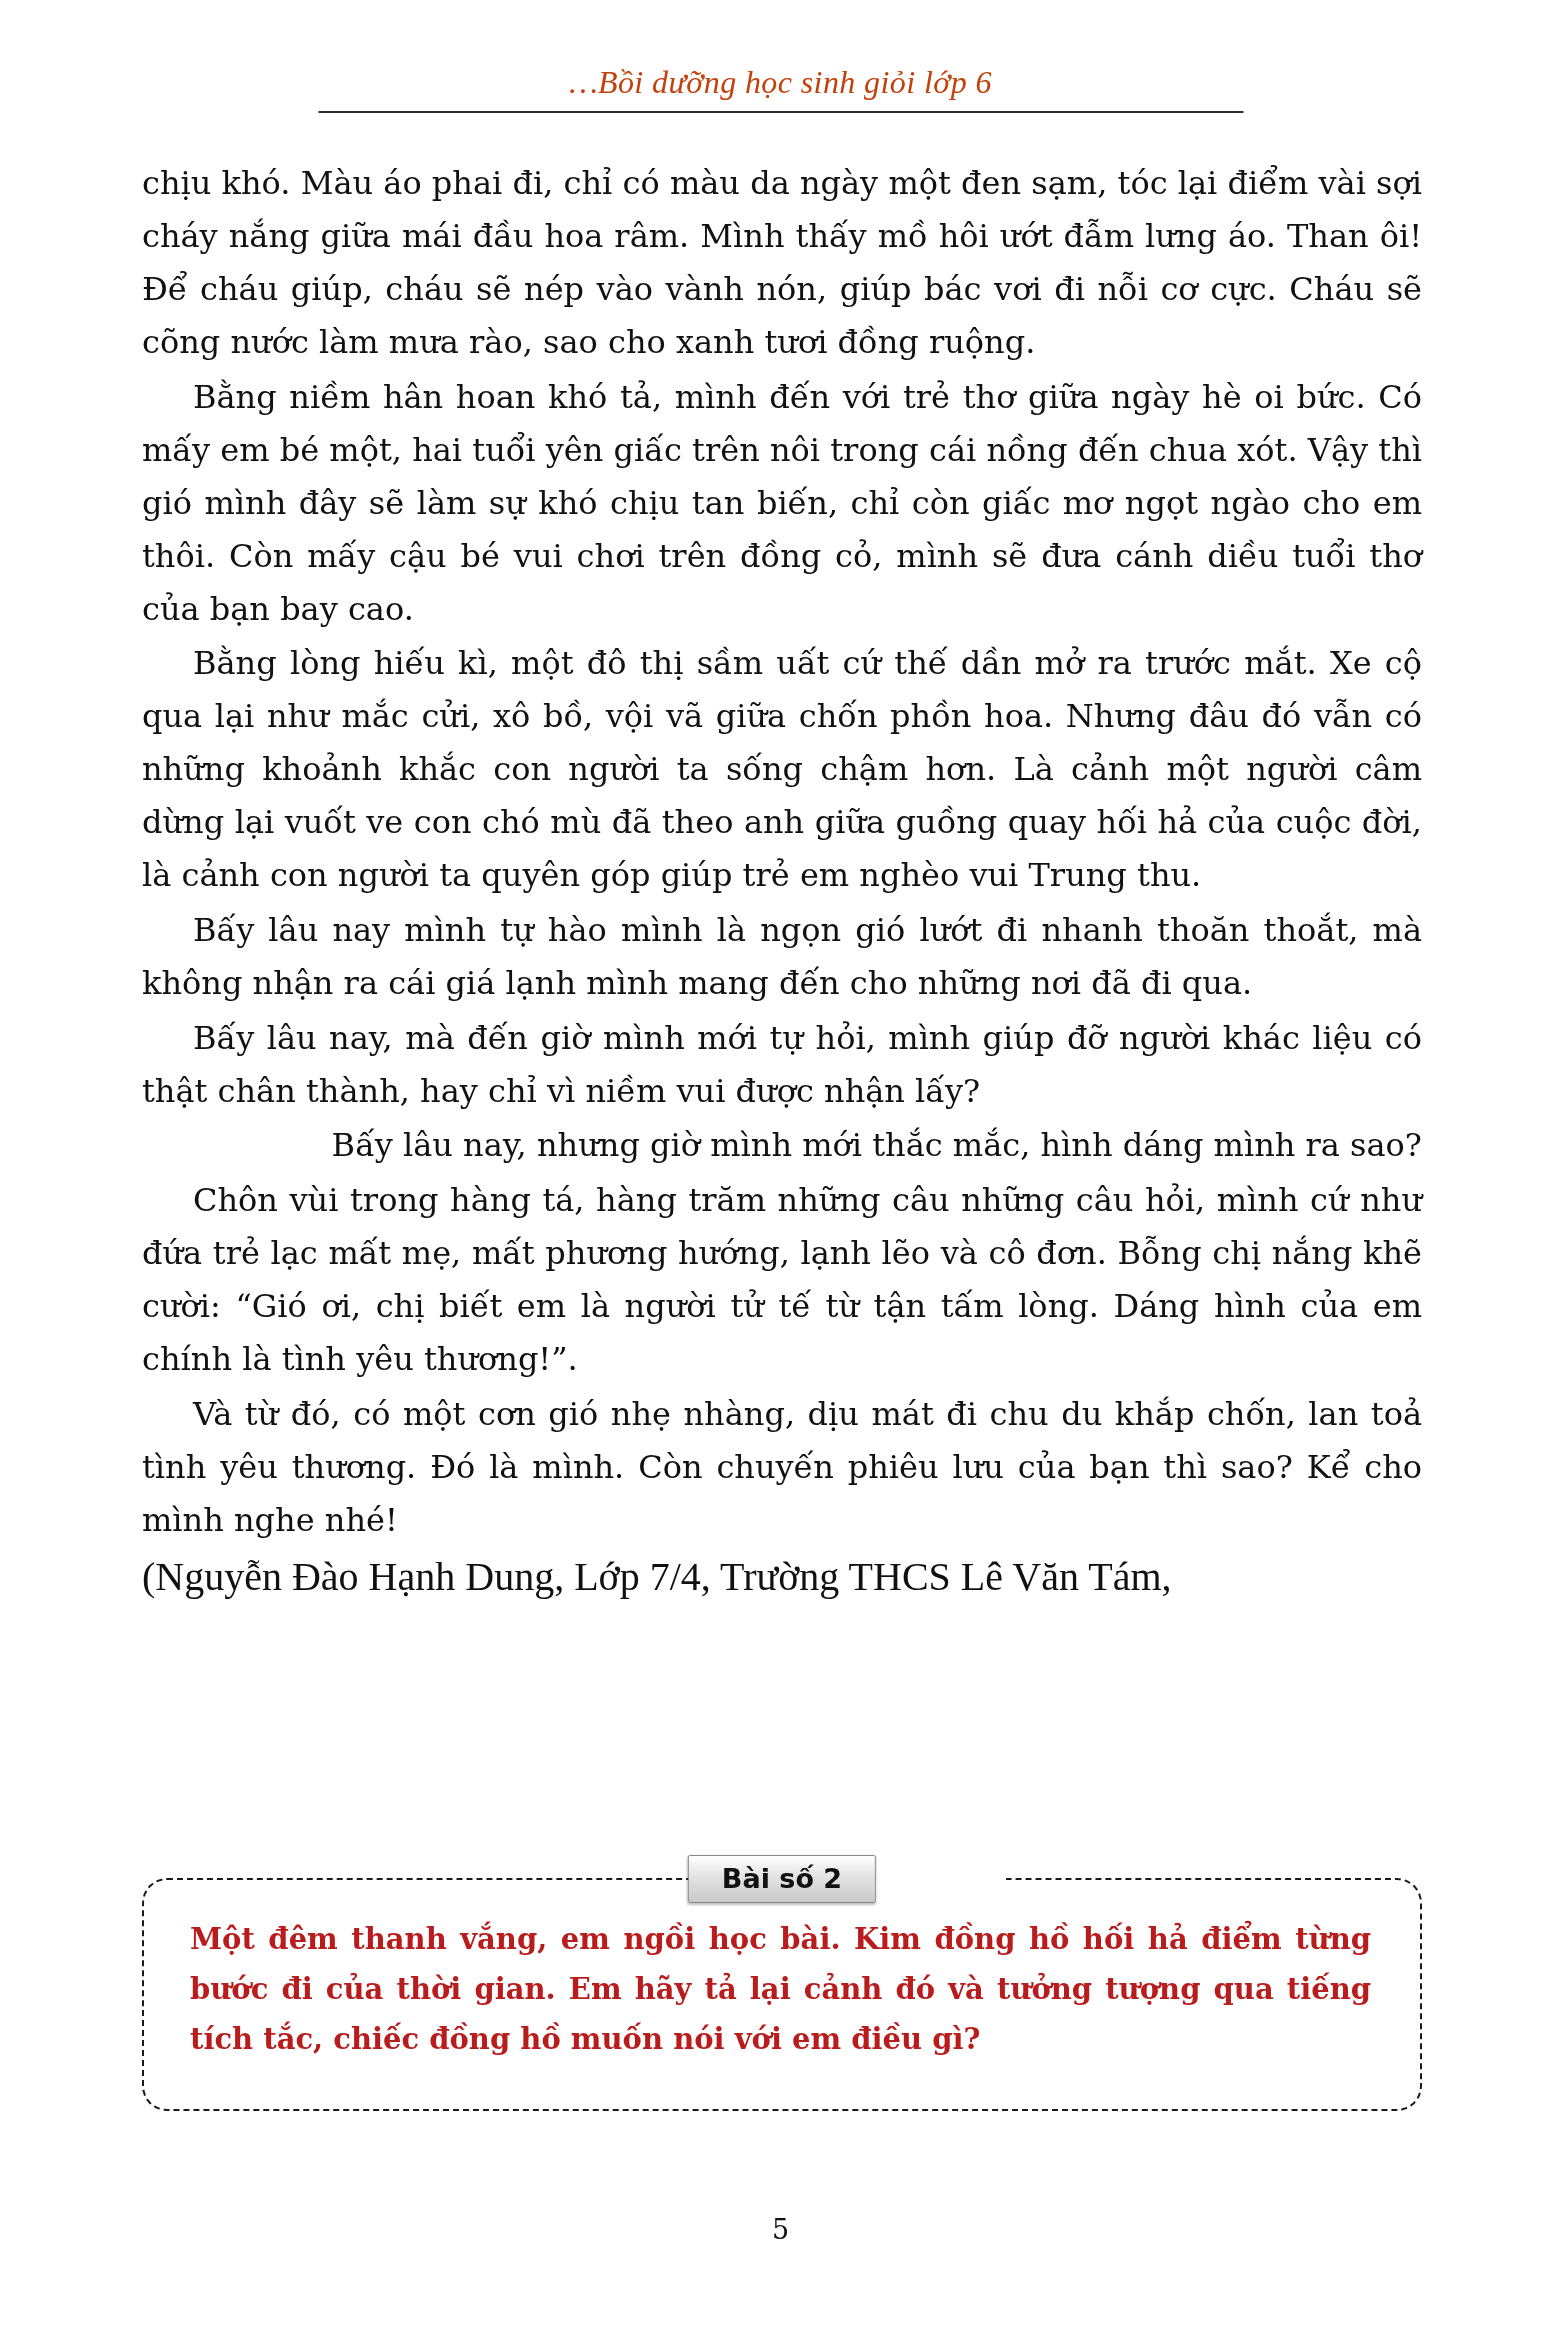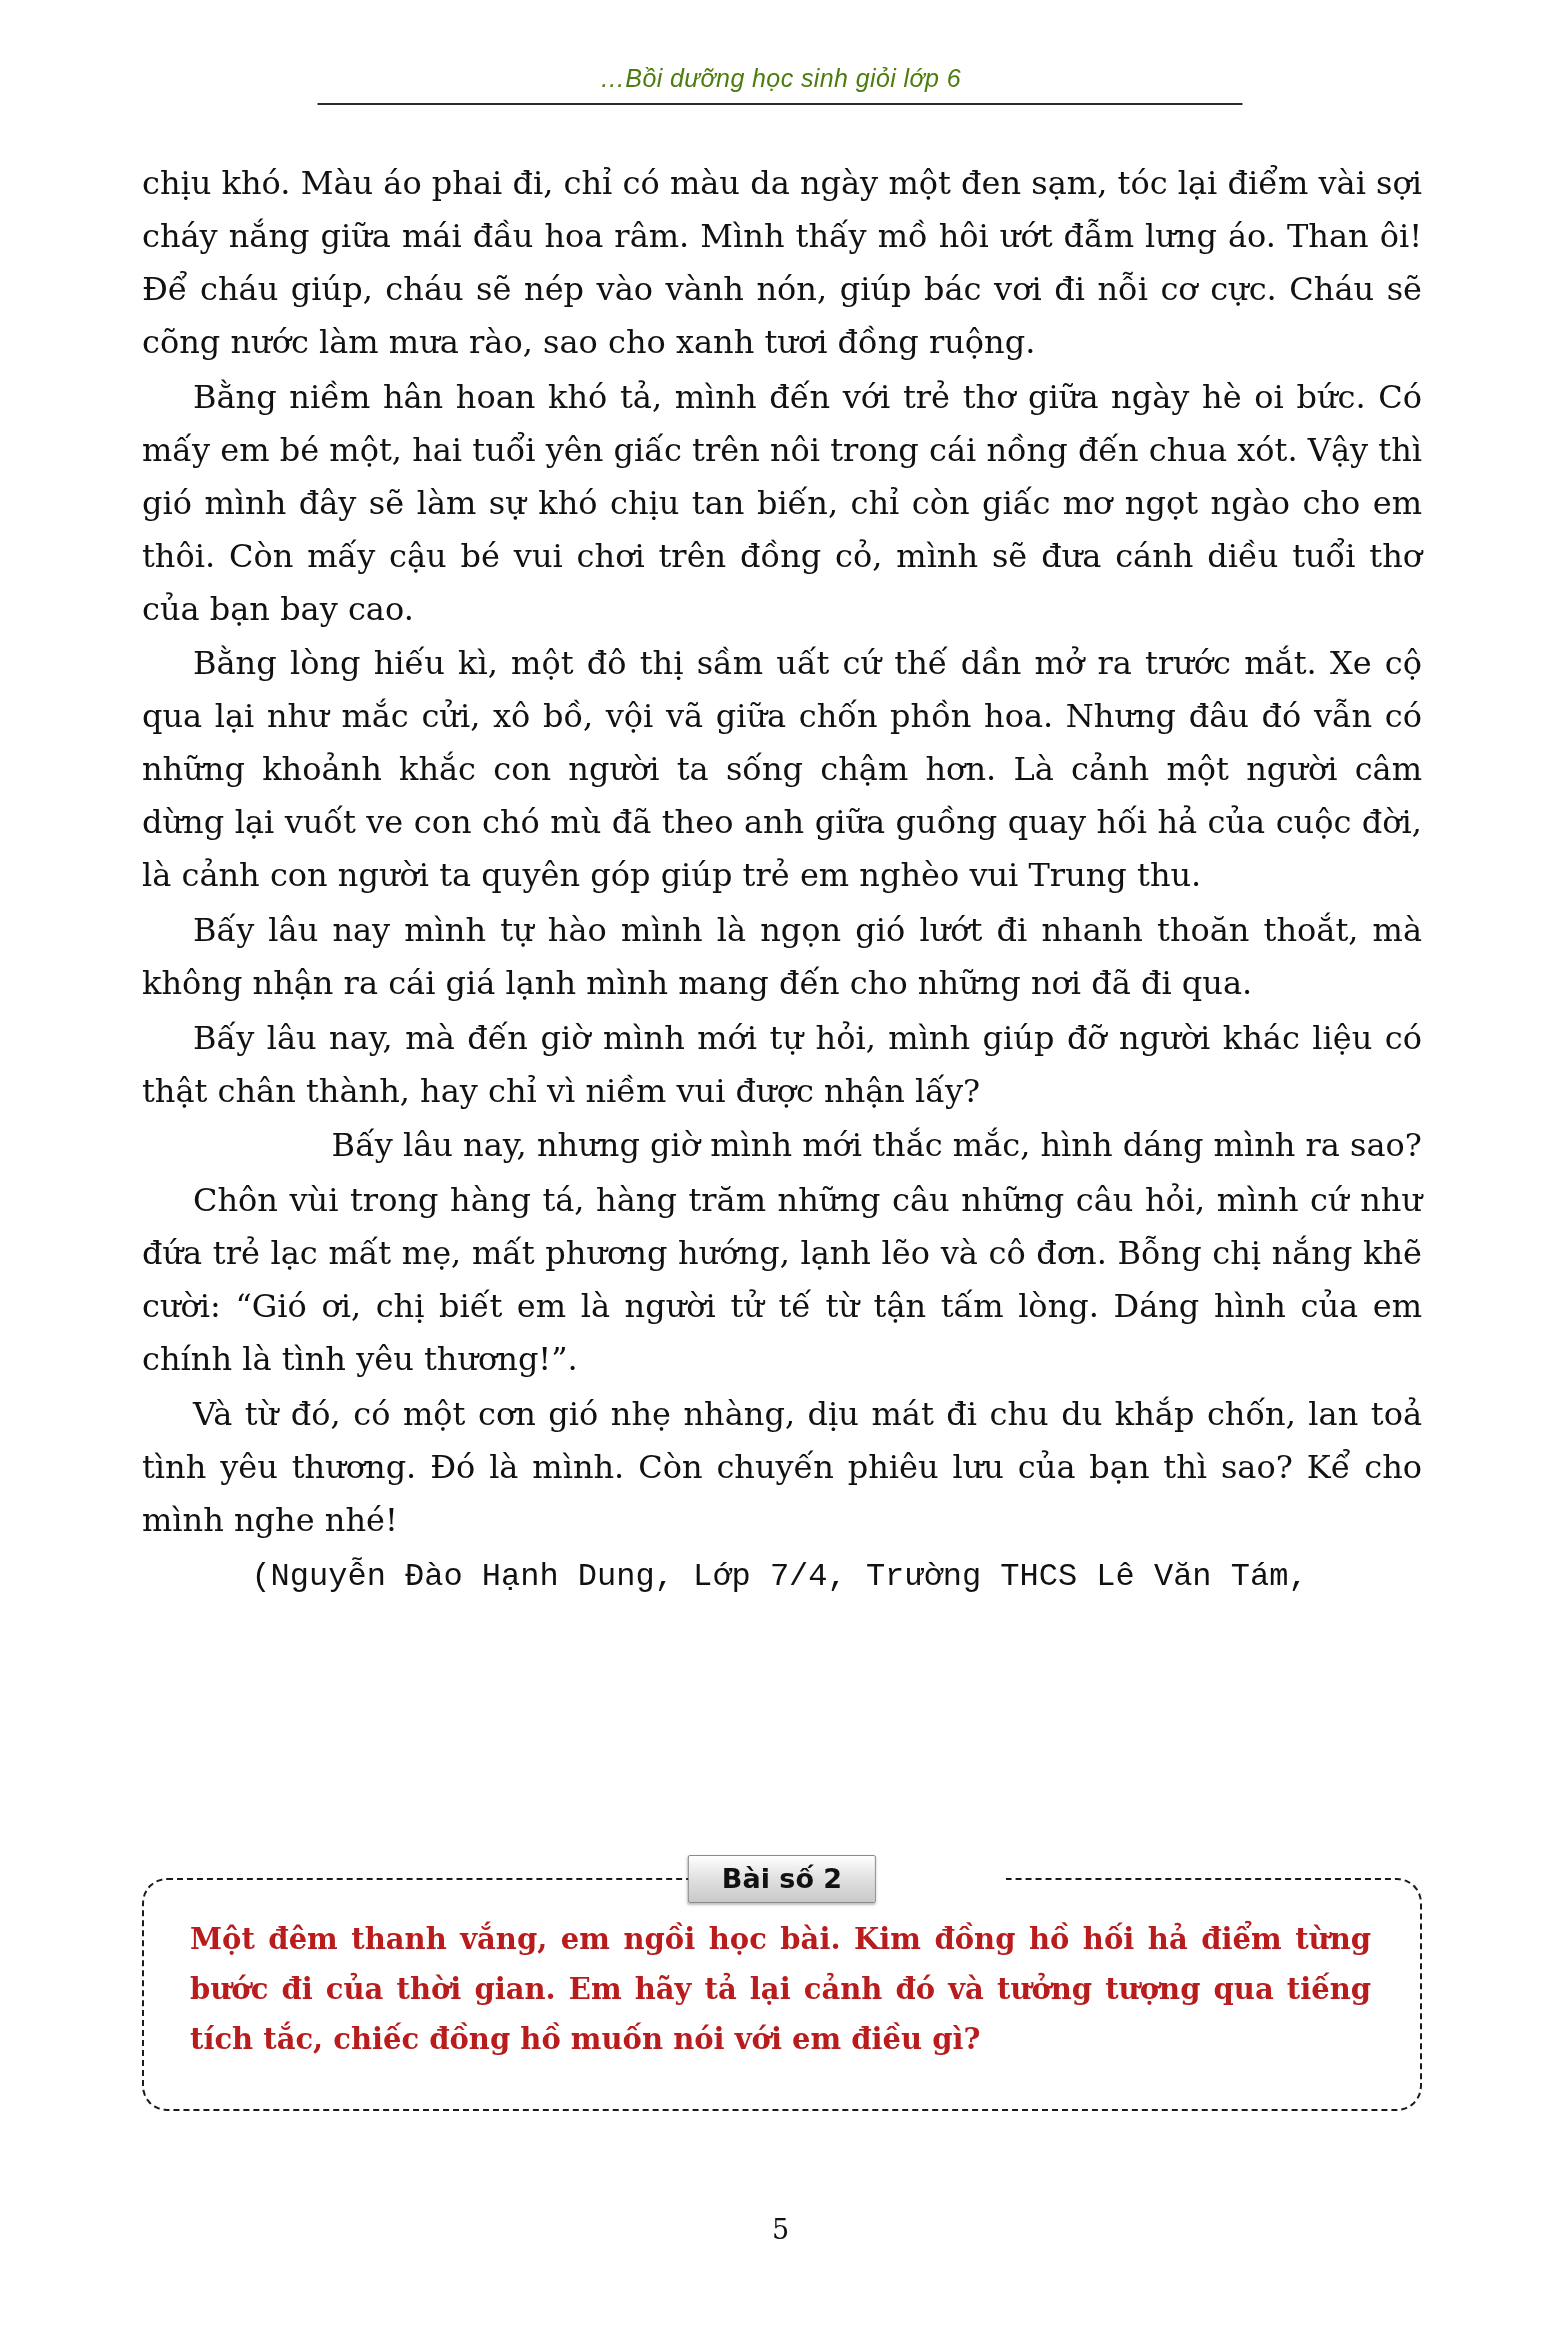--- a/index.html
+++ b/index.html
@@ -29,25 +29,25 @@
     left: 0;
     width: 1561px;
     text-align: center;
   }
   .header-inner {
     display: inline-block;
     position: relative;
     padding: 0 0 11.6px 0;
   }
   .header-text {
-    font-family: Liberation Sans, sans-serif;
+    font-family: Liberation Serif, serif;
     font-style: italic;
-    font-size: 25px;
+    font-size: 32px;
     letter-spacing: 0.4px;
-    color: #4d7c0f;
+    color: #c2410c;
     white-space: nowrap;
   }
   .header-rule {
     position: absolute;
     left: 50%;
     transform: translateX(-50%);
     bottom: 0;
     width: 925px;
     height: 1.7px;
     background: #2b2b2b;
@@ -67,24 +67,24 @@
     color: #111111;
     font-family: "DejaVu Serif", serif;
   }
   p.indent {
     text-indent: 51px;
   }
   p.no-justify {
     text-align: right;
   }
   .attrib {
-    font-size: 32px;
+    font-size: 40px;
     line-height: 53px;
-    text-align: center;
-    font-family: Liberation Mono, monospace;
+    text-align: left;
+    font-family: Liberation Serif, serif;
     margin: 3.3px 0 0 0;
     padding-right: 5px;
   }
   .box-wrap {
     position: absolute;
     left: 142px;
     top: 1855px;
     width: 1280px;
     height: 256px;
   }

